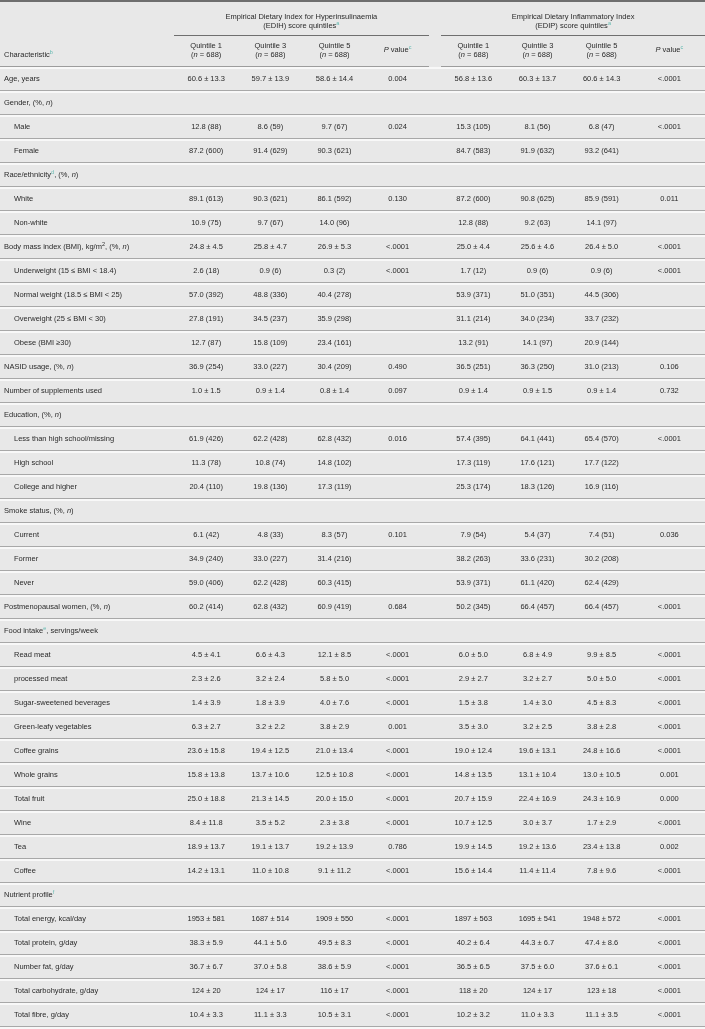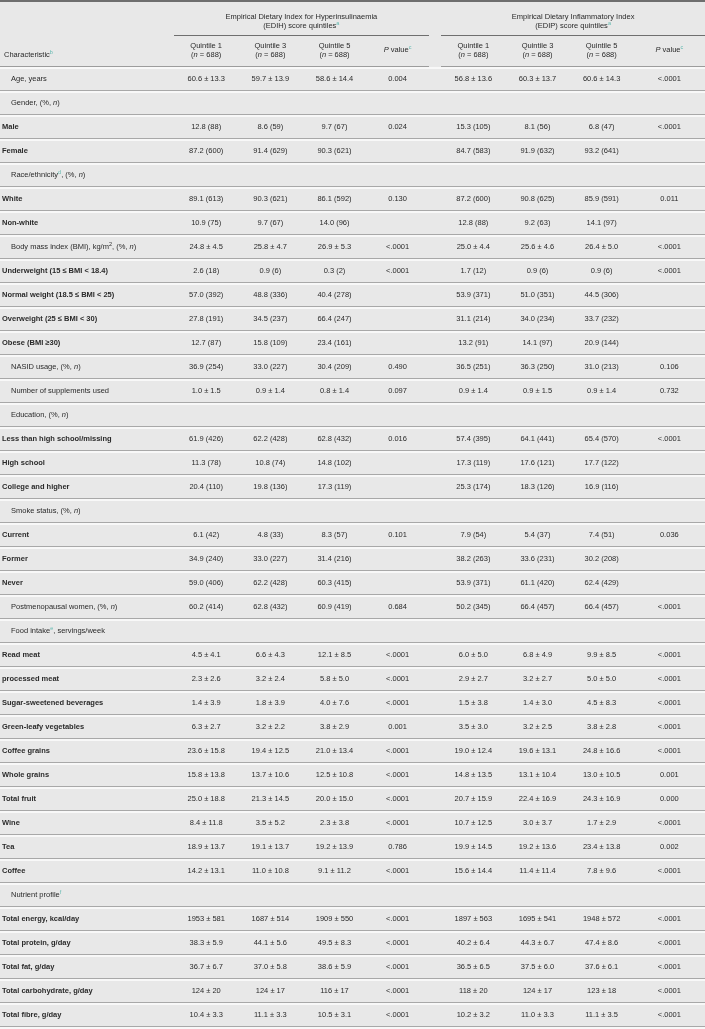--- a/index.html
+++ b/index.html
@@ -54,23 +54,23 @@
   }
   
   tbody td {
     height: 17px;
     text-align: center;
     border-top: 2px solid #f8f8f8;
     border-bottom: 1px solid #a8a8a8;
   }
   tbody td.lbl {
     text-align: left;
-    padding-left: 11px;
-  }
-  tbody td.lbl.ind { padding-left: 2px; font-weight: bold; }
+    padding-left: 4px;
+  }
+  tbody td.lbl.ind { padding-left: 14px; }
   tbody tr:last-child td { border-bottom: none; }
   sup { font-size: 5.5px; line-height: 0; }
   sup.fn { color: #5fb8af; }
   i { font-style: italic; }
 </style>
 </head>
 <body>
 
 <div class="page">
   <div class="tablewrap">
@@ -207,21 +207,21 @@
             <td></td>
             <td class="val">53.9 (371)</td>
             <td class="val">51.0 (351)</td>
             <td class="val">44.5 (306)</td>
             <td class="val"></td>
           </tr>
           <tr>
             <td class="lbl ind">Overweight (25 ≤ BMI &lt; 30)</td>
             <td class="val">27.8 (191)</td>
             <td class="val">34.5 (237)</td>
-            <td class="val">66.4 (247)</td>
+            <td class="val">35.9 (298)</td>
             <td class="val"></td>
             <td></td>
             <td class="val">31.1 (214)</td>
             <td class="val">34.0 (234)</td>
             <td class="val">33.7 (232)</td>
             <td class="val"></td>
           </tr>
           <tr>
             <td class="lbl ind">Obese (BMI ≥30)</td>
             <td class="val">12.7 (87)</td>
@@ -496,21 +496,21 @@
             <td class="val">44.1 ± 5.6</td>
             <td class="val">49.5 ± 8.3</td>
             <td class="val">&lt;.0001</td>
             <td></td>
             <td class="val">40.2 ± 6.4</td>
             <td class="val">44.3 ± 6.7</td>
             <td class="val">47.4 ± 8.6</td>
             <td class="val">&lt;.0001</td>
           </tr>
           <tr>
-            <td class="lbl ind">Total fat, g/day</td>
+            <td class="lbl ind">Number fat, g/day</td>
             <td class="val">36.7 ± 6.7</td>
             <td class="val">37.0 ± 5.8</td>
             <td class="val">38.6 ± 5.9</td>
             <td class="val">&lt;.0001</td>
             <td></td>
             <td class="val">36.5 ± 6.5</td>
             <td class="val">37.5 ± 6.0</td>
             <td class="val">37.6 ± 6.1</td>
             <td class="val">&lt;.0001</td>
           </tr>

